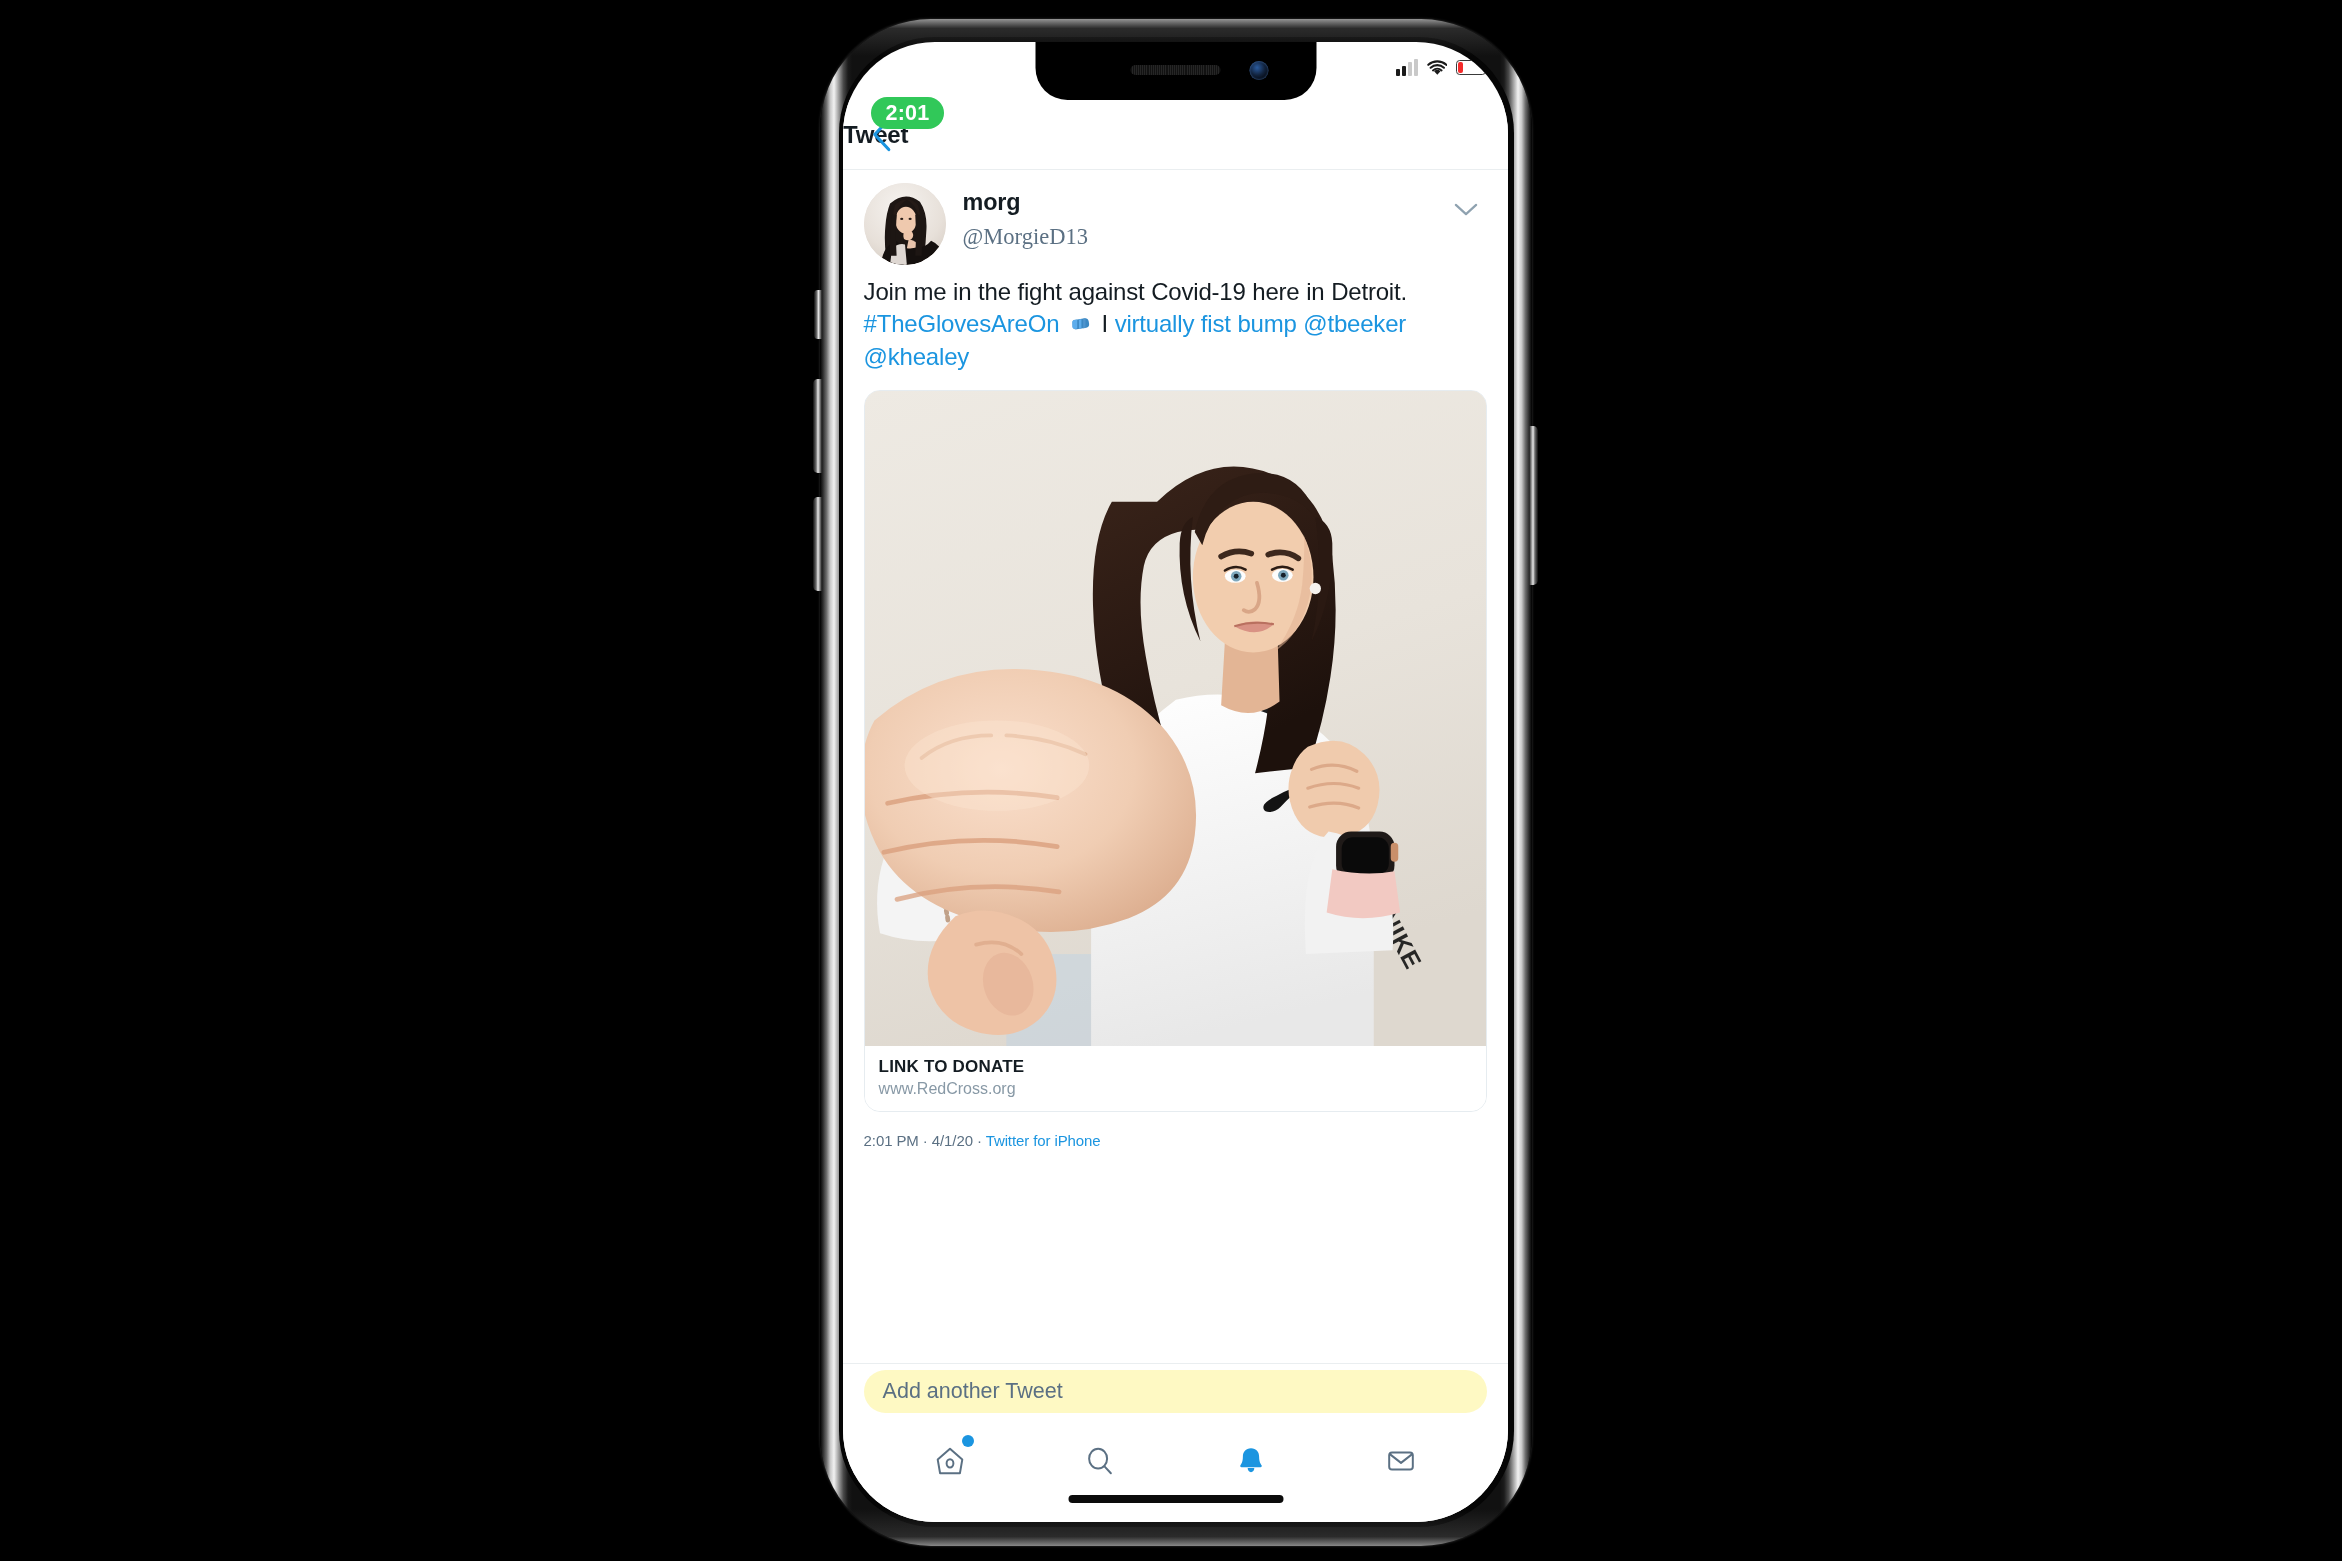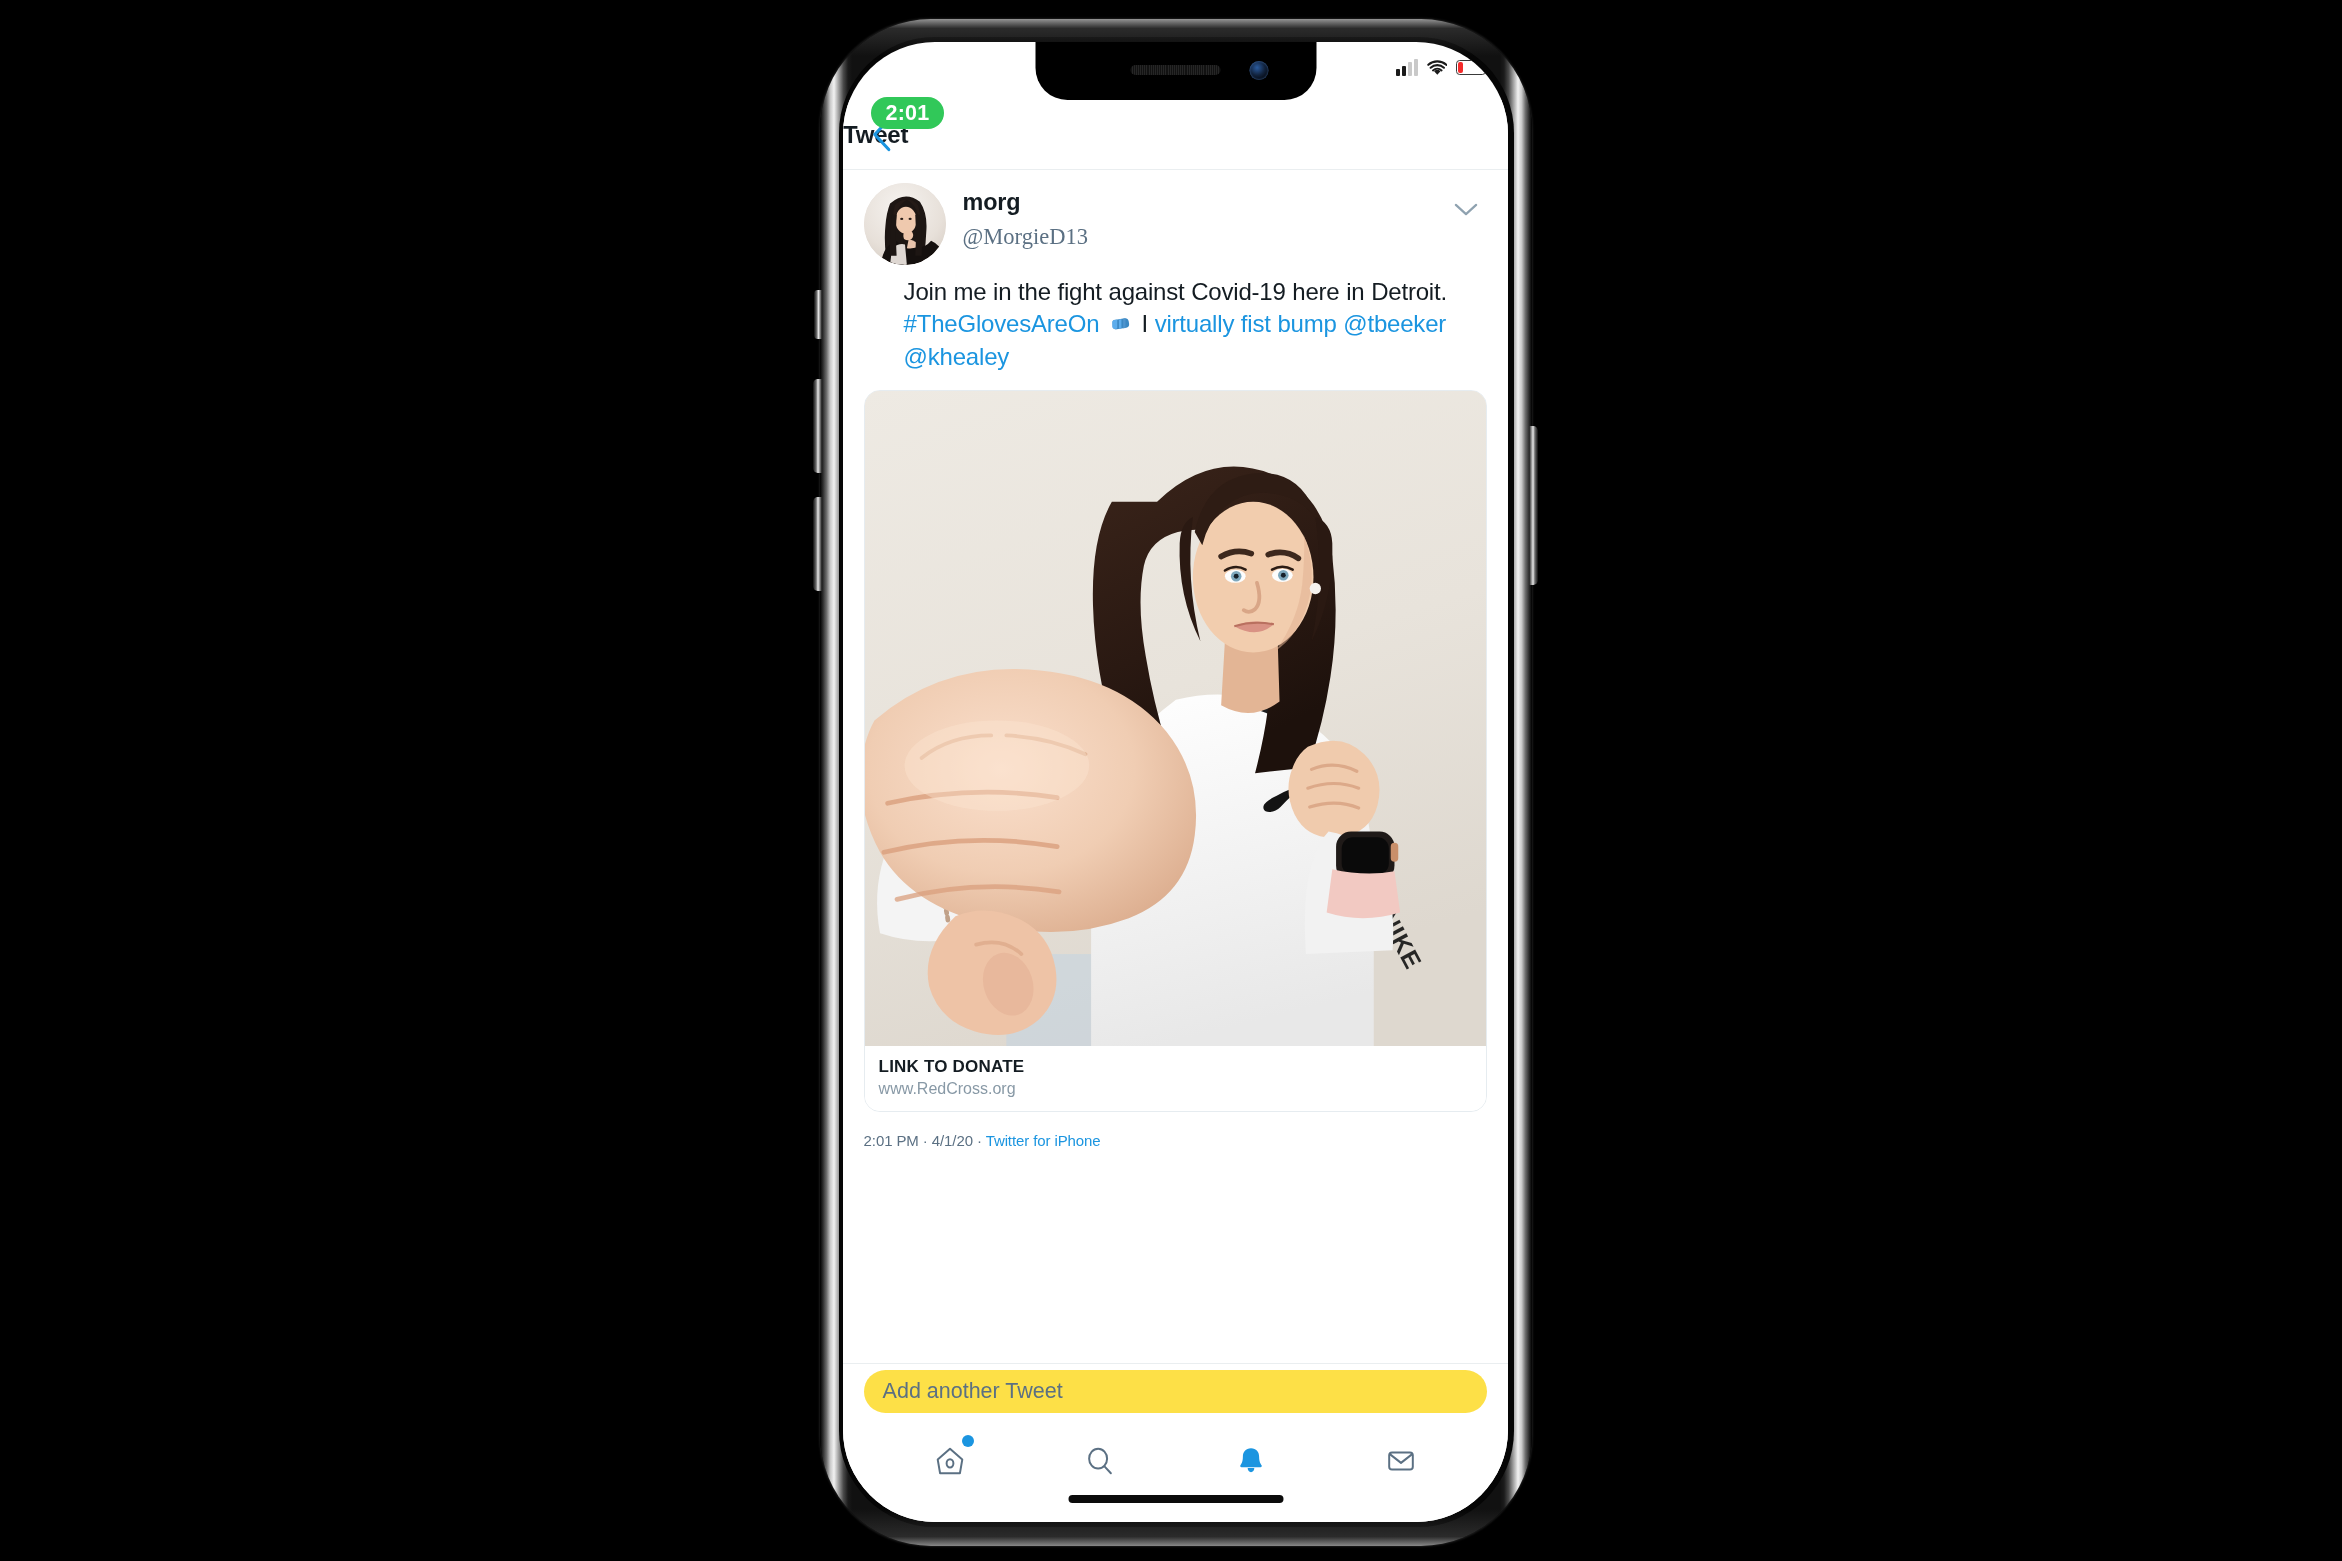--- a/index.html
+++ b/index.html
@@ -142,21 +142,21 @@
   #author-block { margin-left:17px; padding-top:5.6px; }
   #author-name { font-size:23.4px; font-weight:bold; color:#141c22; line-height:1.18; letter-spacing:-0.2px; }
   #author-handle { font-size:22.5px; color:#5b7083; line-height:1.25; margin-top:7px;font-family:Liberation Serif, serif; }
   #tweet-menu-button { position:absolute; right:24px; top:26px; width:37px; height:26px;
     display:flex; align-items:center; justify-content:center; cursor:pointer; }
 
   
   #tweet-text {
     padding:11.2px 20.6px 0 20.6px;
     font-size:24px; line-height:1.34; color:#141c22;
-    letter-spacing:-0.2px; word-spacing:0.2px;margin-left:40px;
+    letter-spacing:-0.2px; word-spacing:0.2px;
   }
   #tweet-text .link { color:#1b95e0; }
   .fist-emoji { display:inline-block; vertical-align:-3.7px; width:25px; height:25px; margin:0 1.9px; }
 
   
   #media-card {
     margin:17px 20.6px 0 20.6px;
     border:0.9px solid #e6ecf0;
     border-radius:16px;
     overflow:hidden;
@@ -175,21 +175,21 @@
   }
   #tweet-meta .link { color:#1b95e0; }
 
   
   #compose-bar {
     position:absolute; left:0; right:0; bottom:103px; height:56px;
     border-top:1.4px solid #eaeef0; background:#fff;
     display:flex; align-items:center; padding:0 20.6px; z-index:25;
   }
   #compose-input {
-    flex:1; height:43px; border-radius:21.5px; background:#fde047;
+    flex:1; height:43px; border-radius:21.5px; background:#fef9c3;
     display:flex; align-items:center; padding:0 19px;
     font-size:21.5px; color:#5b7083; cursor:text;
   }
 
   
   #tab-bar {
     position:absolute; left:0; right:0; bottom:0; height:103px;
     background:#fff; display:flex; align-items:flex-start;
     padding:17px 32px 0 32px; z-index:25;
   }

